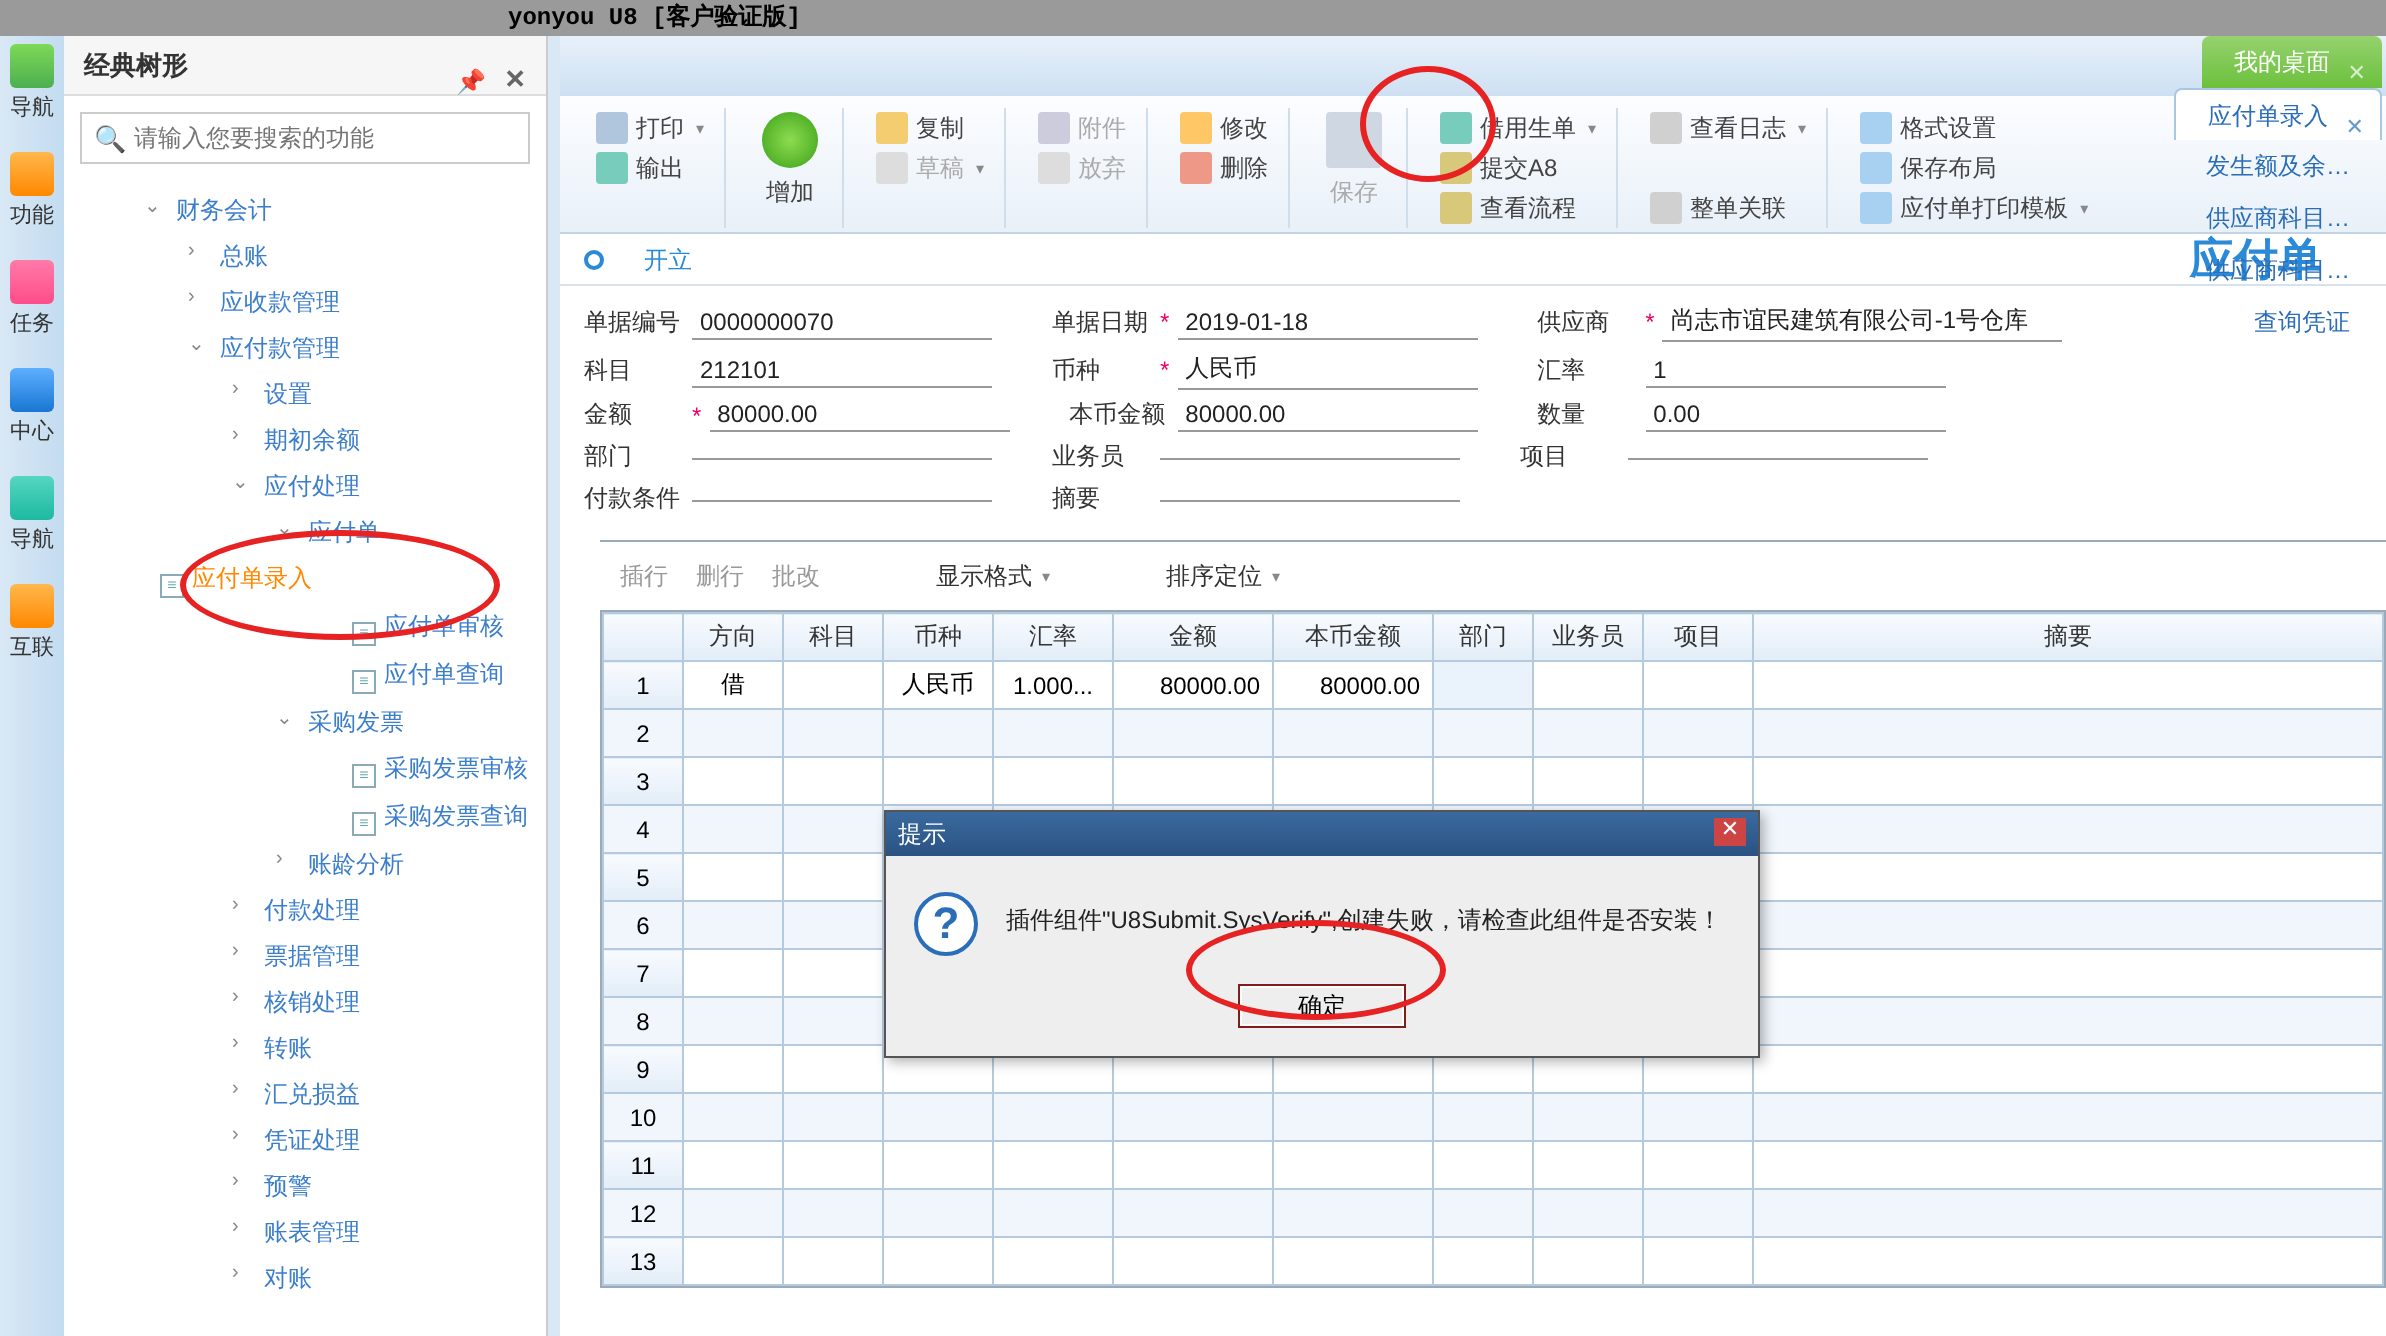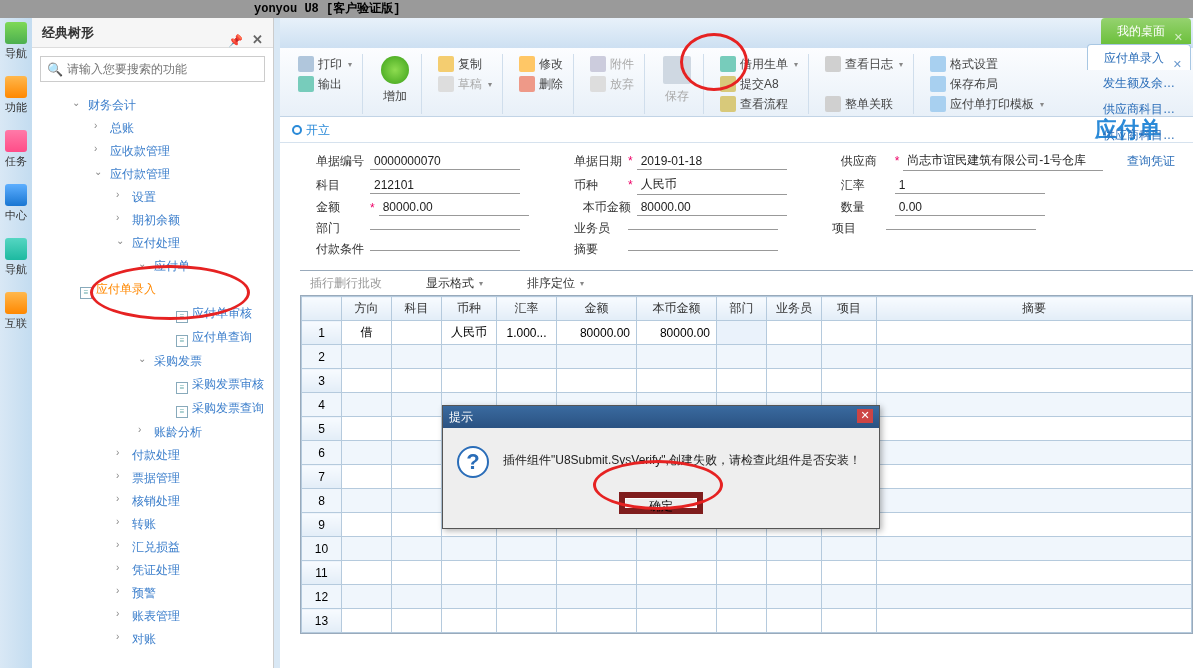--- a/index.html
+++ b/index.html
@@ -72,51 +72,51 @@
 .ico.discuss { background: #c9d1e0; }
 .ico.notify { background: #c9d1e0; }
 .ico.log { background: #d0d0d0; }
 .ico.related { background: #d0d0d0; }
 .ico.format { background: #a8d0f0; }
 .ico.savelayout { background: #a8d0f0; }
 .ico.printtpl { background: #a8d0f0; }
 .tool-drop { font-size: 8px; color: #888; margin-left: 2px; }
 
 .status-bar { background: #fff; border-bottom: 1px solid #d6e2ee; height: 26px; line-height: 26px; padding: 0 12px; display: flex; justify-content: space-between; }
-.status-left { color: #2a8ad8; font-size: 12px; display: flex; align-items: center; gap: 4px; }
+.status-left { color: #2a8ad8; font-size: 12px; display: flex; align-items: center; gap: 20px; }
 .status-left .dot { width: 10px; height: 10px; border: 2px solid #2a8ad8; border-radius: 50%; display: inline-block; }
 .doc-title { color: #2a8ad8; font-size: 22px; font-weight: bold; padding-right: 20px; }
 
 .form-area { padding: 8px 12px 4px; }
 .form-row { display: flex; gap: 30px; margin-bottom: 4px; }
-.form-field { display: flex; align-items: center; gap: 4px; font-size: 12px; color: #333; margin-left: 24px; }
+.form-field { display: flex; align-items: center; gap: 4px; font-size: 12px; color: #333; }
 .form-field .lbl { min-width: 50px; }
 .form-field .star { color: #e06; }
 .form-field .val { border-bottom: 1px solid #999; min-width: 150px; padding: 1px 4px; display:inline-block; color: #222; }
 
-.grid-toolbar { border-top: 1px solid #9ab; border-bottom: 1px solid #9ab; margin: 4px 0 0 20px; height: 26px; display: flex; align-items: center; padding: 0 10px; font-size: 12px; color: #999; }
+.grid-toolbar { border-top: 1px solid #9ab; border-bottom: 1px solid #9ab; margin: 4px 0 0 20px; height: 36px; display: flex; align-items: center; gap: 14px; padding: 0 10px; font-size: 12px; color: #999; }
 .grid-toolbar .act { color: #333; cursor: pointer; display: flex; align-items: center; gap: 3px; margin-left: 44px; }
 .grid { margin-left: 20px; border: 1px solid #9ab; border-top: none; }
 .grid table { width: 100%; border-collapse: collapse; table-layout: fixed; }
 .grid th, .grid td { border: 1px solid #b5cadd; font-size: 12px; text-align: center; height: 24px; padding: 0 4px; background: #fff; }
 .grid th { background: linear-gradient(#f8fbff, #e2edf7); color: #333; font-weight: normal; }
 .grid .rowhdr { background: linear-gradient(#f8fbff, #e2edf7); width: 40px; }
 .grid tbody tr:nth-child(even) td { background: #f0f6fc; }
 .grid .num { text-align: right; padding-right: 6px; }
 .grid .sel { background: #eaf2fb; }
 
 
 .dialog { position: absolute; left: 442px; top: 405px; width: 438px; background: #eee; border: 1px solid #555; box-shadow: 2px 2px 6px rgba(0,0,0,.3); z-index: 50; }
 .dialog-title { background: linear-gradient(#3a6a9f, #2a5282); color: #fff; font-size: 12px; height: 22px; line-height: 22px; padding: 0 6px; display: flex; justify-content: space-between; }
 .dialog-title .dclose { width: 16px; height: 14px; background: #c44; color: #fff; text-align: center; line-height: 13px; font-size: 11px; margin-top: 3px; cursor: pointer; }
 .dialog-body { padding: 18px 14px 14px; display: flex; gap: 14px; align-items: flex-start; }
 .dialog-body .qicon { width: 32px; height: 32px; border: 2px solid #2a6db8; border-radius: 50%; color: #2a6db8; font-size: 22px; font-weight: bold; text-align: center; line-height: 28px; background: #fff; flex-shrink:0; }
 .dialog-msg { font-size: 12px; color: #222; padding-top: 6px; }
 .dialog-actions { text-align: center; padding: 0 0 14px; }
-.dialog-actions button { width: 84px; height: 22px; font-size: 12px; background: #eee; border: 6px solid #7f1d1d; box-shadow: inset 0 0 0 1px #fff; cursor: pointer; }
+.dialog-actions button { width: 84px; height: 22px; font-size: 12px; background: #eee; border: 1px solid #7f1d1d; box-shadow: inset 0 0 0 1px #fff; cursor: pointer; }
 
 
 .anno { position: absolute; border: 3px solid #e62222; border-radius: 50%; pointer-events: none; z-index: 100; }
 .anno1 { left: 680px; top: 33px; width: 68px; height: 58px; }
 .anno2 { left: 90px; top: 265px; width: 160px; height: 55px; }
 .anno3 { left: 593px; top: 460px; width: 130px; height: 50px; }
 </style>
 </head>
 <body>
 
@@ -204,37 +204,37 @@
           <span class="ico copy"></span>
           <span>复制</span>
         </div>
       <div class="tool-btn disabled">
           <span class="ico draft"></span>
           <span>草稿</span>
           <span class="tool-drop">▾</span>
         </div>
     </div>
     <div class="tool-group">
-      <div class="tool-btn">
-          <span class="ico edit"></span>
-          <span>修改</span>
-        </div>
-      <div class="tool-btn">
-          <span class="ico del"></span>
-          <span>删除</span>
-        </div>
-    </div>
-    <div class="tool-group">
       <div class="tool-btn disabled">
           <span class="ico attach"></span>
           <span>附件</span>
         </div>
       <div class="tool-btn disabled">
           <span class="ico discard"></span>
           <span>放弃</span>
+        </div>
+    </div>
+    <div class="tool-group">
+      <div class="tool-btn">
+          <span class="ico edit"></span>
+          <span>修改</span>
+        </div>
+      <div class="tool-btn">
+          <span class="ico del"></span>
+          <span>删除</span>
         </div>
     </div>
     <div class="tool-group">
       <div class="tool-btn big disabled">
           <span class="ico save"></span>
           <span>保存</span>
         </div>
     </div>
     <div class="tool-group">
       <div class="tool-btn">

